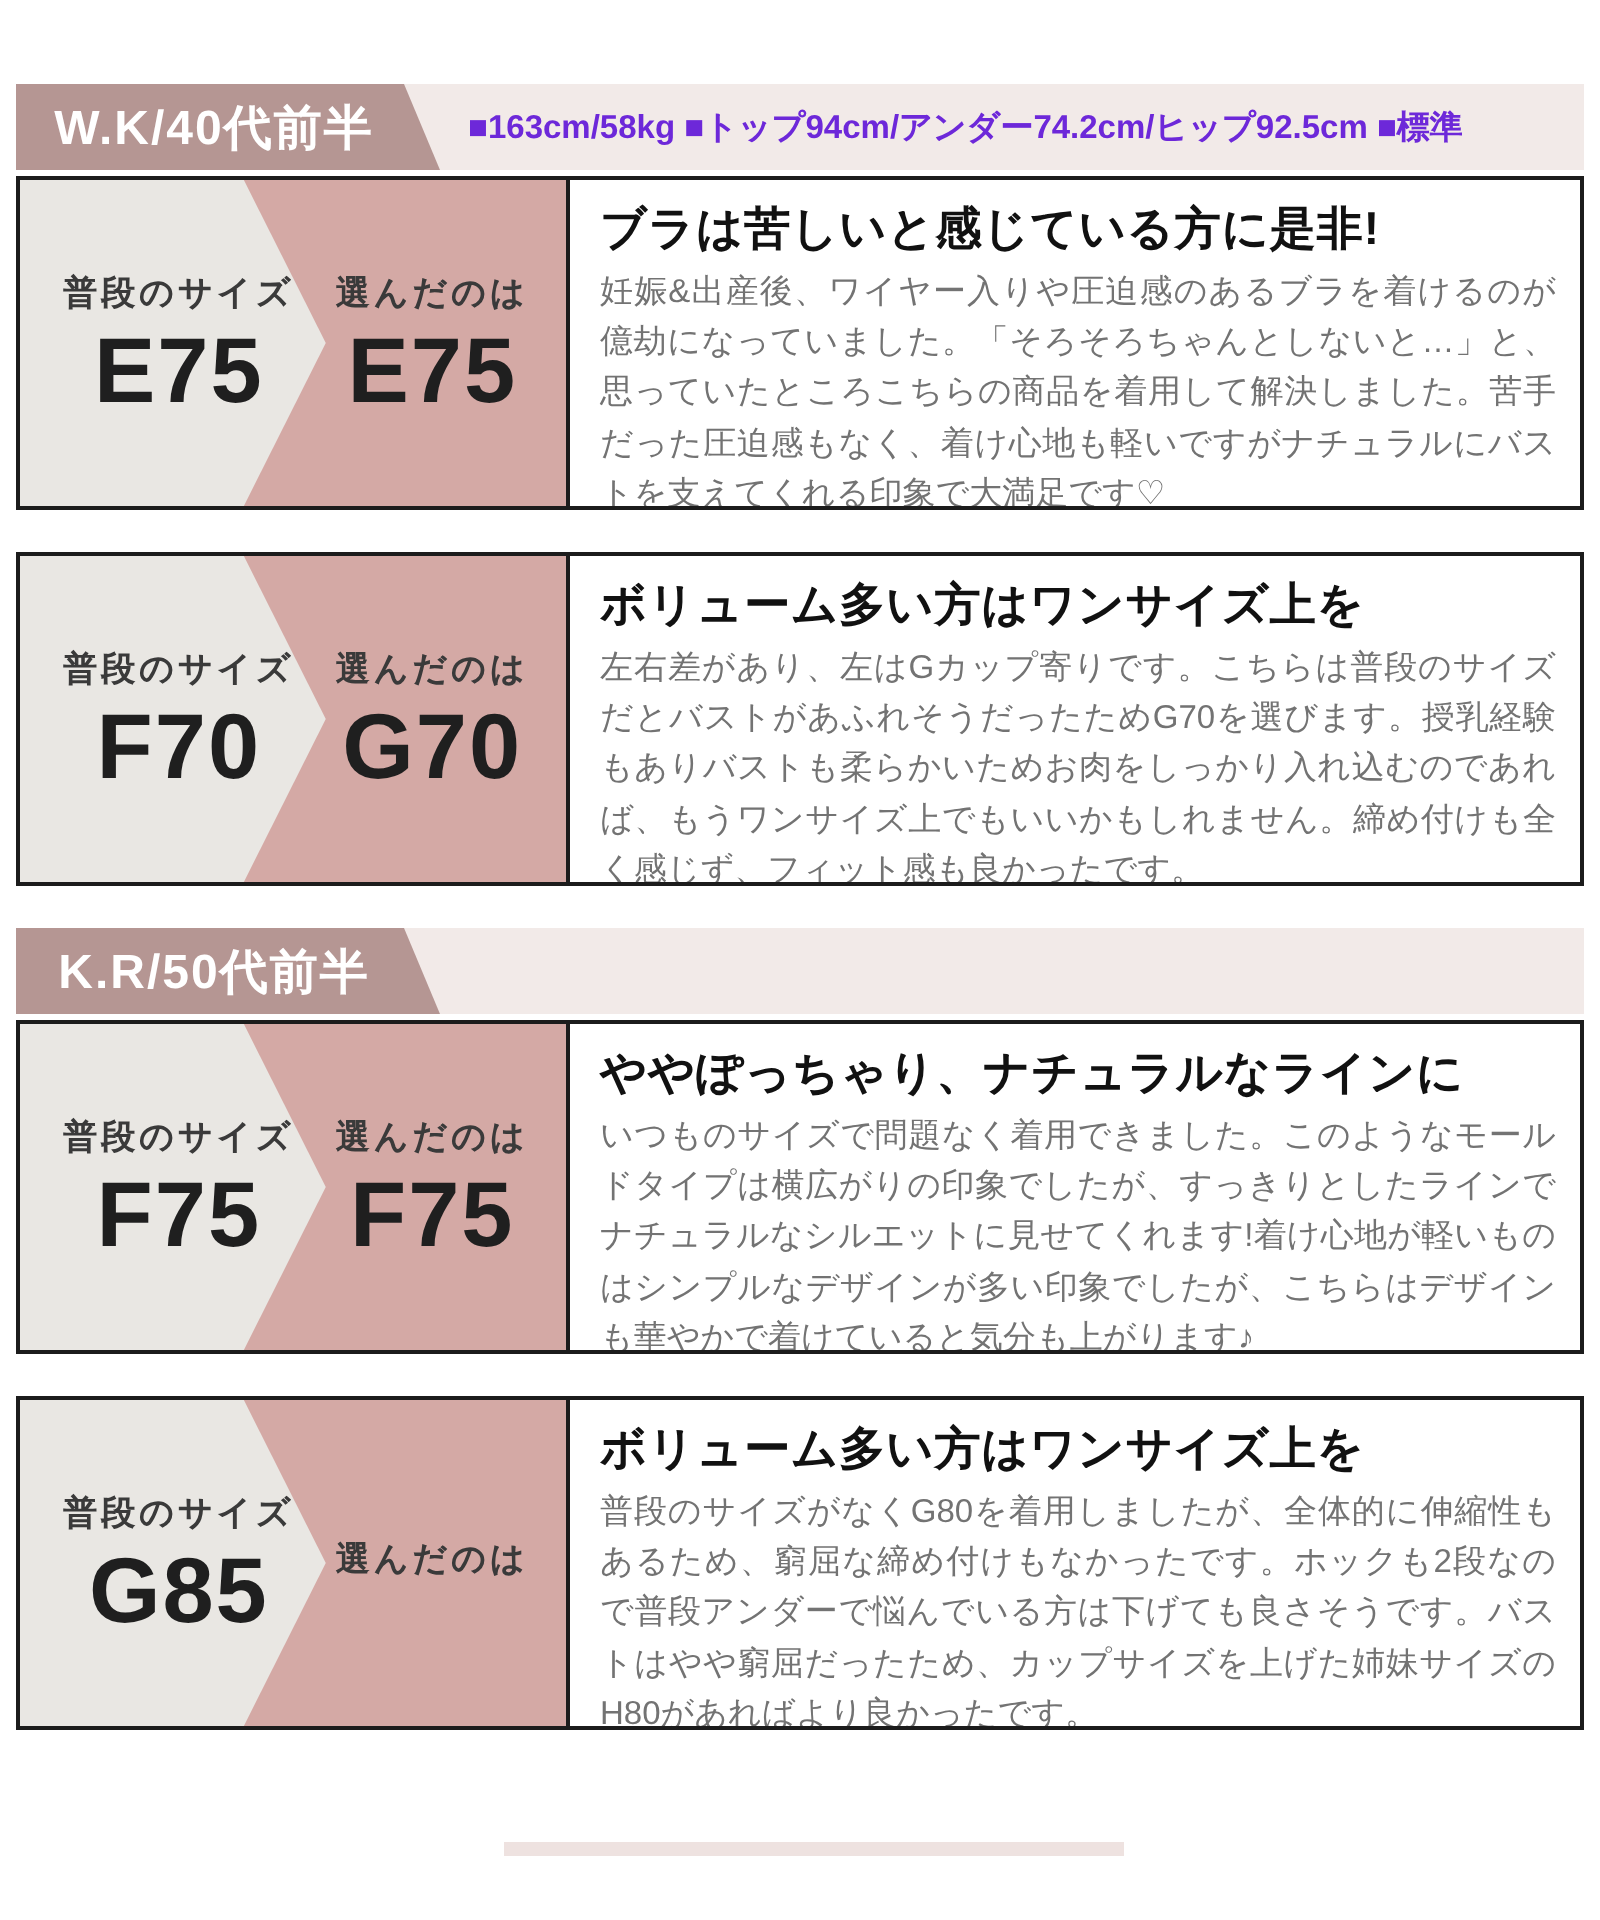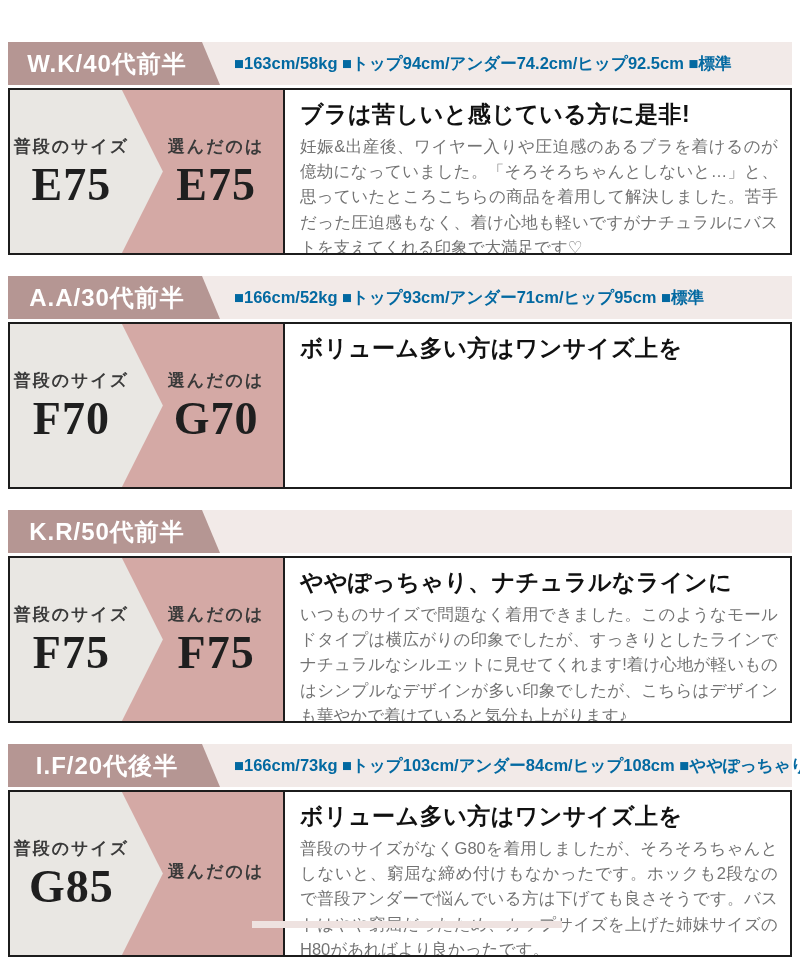--- a/index.html
+++ b/index.html
@@ -34,21 +34,21 @@
     color:#ffffff;
     font-size:24px;
     font-weight:700;
     letter-spacing:1px;
     white-space:nowrap;
   }
   .reviewer-stats {
     margin-left:14px;
     font-size:16.5px;
     font-weight:700;
-    color:#0369a1;
+    color:#6d28d9;
     letter-spacing:0px;
     white-space:nowrap;
   }
 
   
   .review-card {
     margin-top:3px;
     border:2px solid #1c1c1c;
     height:167px;
     display:flex;
@@ -69,37 +69,36 @@
     clip-path:polygon(0 0, 41% 0, 56% 50%, 41% 100%, 0 100%);
   }
   .size-col {
     position:absolute;
     top:0; height:100%;
     display:flex;
     flex-direction:column;
     align-items:center;
     justify-content:center;
   }
-  .size-col.usual  { left:0;  width:45%; }
+  .size-col.usual  { left:18px;  width:45%; }
   .size-col.chosen { right:0; width:49%; }
   .size-label {
     font-size:17px;
     font-weight:600;
     letter-spacing:2px;
     color:#3a3a3a;
     margin-bottom:4px;
     white-space:nowrap;
   }
   .size-value {
     font-size:46px;
     font-weight:700;
     letter-spacing:1px;
     color:#1f1f1f;
     line-height:1;
-    font-family:Liberation Serif, serif;
   }
 
   .review-text {
     flex:1;
     padding:9px 12px 0 15px;
     overflow:hidden;
   }
   .review-title {
     font-size:23px;
     font-weight:700;
@@ -148,40 +147,35 @@
         </div>
       </div>
       <div class="review-text">
         <div class="review-title">ブラは苦しいと感じている方に是非!</div>
         <div class="review-body">妊娠&amp;出産後、ワイヤー入りや圧迫感のあるブラを着けるのが億劫になっていました。「そろそろちゃんとしないと…」と、思っていたところこちらの商品を着用して解決しました。苦手だった圧迫感もなく、着け心地も軽いですがナチュラルにバストを支えてくれる印象で大満足です♡</div>
       </div>
     </div>
   </section>
 
   <section class="review-section">
-    <div class="section-header">
-      <div class="reviewer-badge">
-        <span class="reviewer-name">A.A/30代前半</span>
-      </div>
-      <span class="reviewer-stats">■166cm/52kg ■トップ93cm/アンダー71cm/ヒップ95cm ■標準</span>
-    </div>
     <div class="review-card">
       <div class="size-panel">
         <div class="usual-arrow"></div>
         <div class="size-col usual">
           <span class="size-label">普段のサイズ</span>
           <span class="size-value">F70</span>
         </div>
         <div class="size-col chosen">
           <span class="size-label">選んだのは</span>
           <span class="size-value">G70</span>
         </div>
       </div>
       <div class="review-text">
         <div class="review-title">ボリューム多い方はワンサイズ上を</div>
+        <div class="review-body">左右差があり、左はGカップ寄りです。こちらは普段のサイズだとバストがあふれそうだったためG70を選びます。授乳経験もありバストも柔らかいためお肉をしっかり入れ込むのであれば、もうワンサイズ上でもいいかもしれません。締め付けも全く感じず、フィット感も良かったです。</div>
       </div>
     </div>
   </section>
 
   <section class="review-section">
     <div class="section-header">
       <div class="reviewer-badge">
         <span class="reviewer-name">K.R/50代前半</span>
       </div>
     </div>
@@ -198,39 +192,33 @@
         </div>
       </div>
       <div class="review-text">
         <div class="review-title">ややぽっちゃり、ナチュラルなラインに</div>
         <div class="review-body">いつものサイズで問題なく着用できました。このようなモールドタイプは横広がりの印象でしたが、すっきりとしたラインでナチュラルなシルエットに見せてくれます!着け心地が軽いものはシンプルなデザインが多い印象でしたが、こちらはデザインも華やかで着けていると気分も上がります♪</div>
       </div>
     </div>
   </section>
 
   <section class="review-section">
-    <div class="section-header">
-      <div class="reviewer-badge">
-        <span class="reviewer-name">I.F/20代後半</span>
-      </div>
-      <span class="reviewer-stats">■166cm/73kg ■トップ103cm/アンダー84cm/ヒップ108cm ■ややぽっちゃり</span>
-    </div>
     <div class="review-card">
       <div class="size-panel">
         <div class="usual-arrow"></div>
         <div class="size-col usual">
           <span class="size-label">普段のサイズ</span>
           <span class="size-value">G85</span>
         </div>
         <div class="size-col chosen">
           <span class="size-label">選んだのは</span>
         </div>
       </div>
       <div class="review-text">
         <div class="review-title">ボリューム多い方はワンサイズ上を</div>
-        <div class="review-body">普段のサイズがなくG80を着用しましたが、そろそろちゃんとしないと、窮屈な締め付けもなかったです。ホックも2段なので普段アンダーで悩んでいる方は下げても良さそうです。バストはやや窮屈だったため、カップサイズを上げた姉妹サイズのH80があればより良かったです。</div>
+        <div class="review-body">普段のサイズがなくG80を着用しましたが、全体的に伸縮性もあるため、窮屈な締め付けもなかったです。ホックも2段なので普段アンダーで悩んでいる方は下げても良さそうです。バストはやや窮屈だったため、カップサイズを上げた姉妹サイズのH80があればより良かったです。</div>
       </div>
     </div>
   </section>
 
 </div>
 
 <div class="bottom-artifact"></div>
 
 </body></html>

